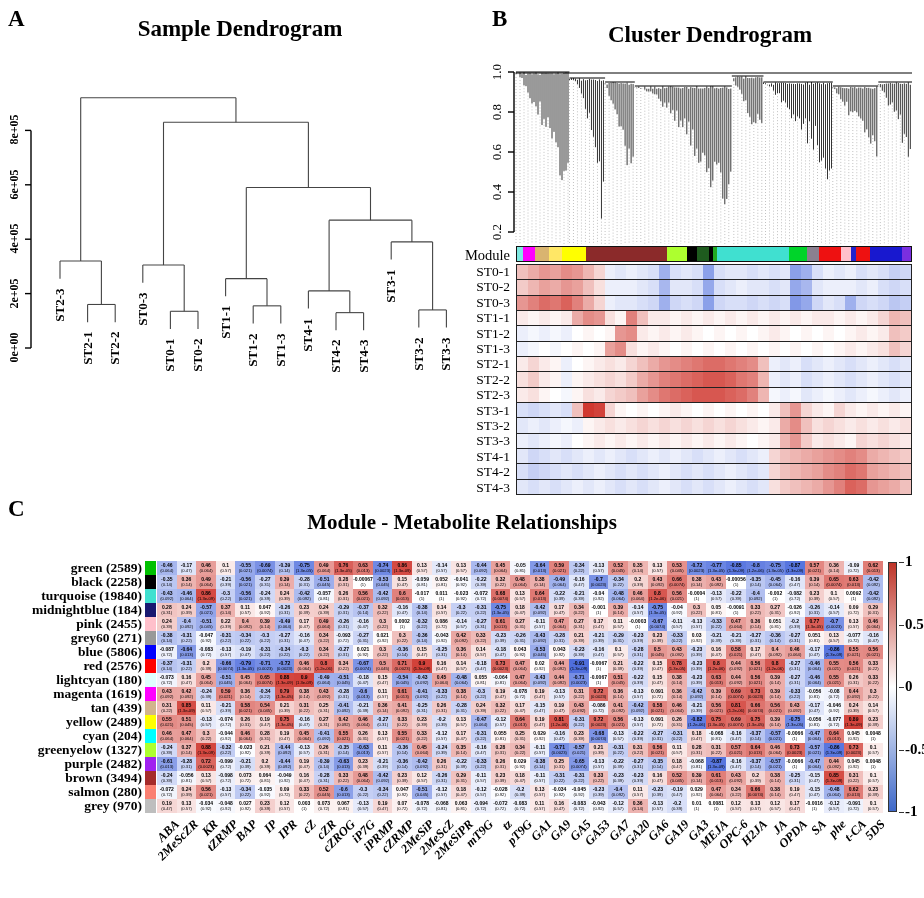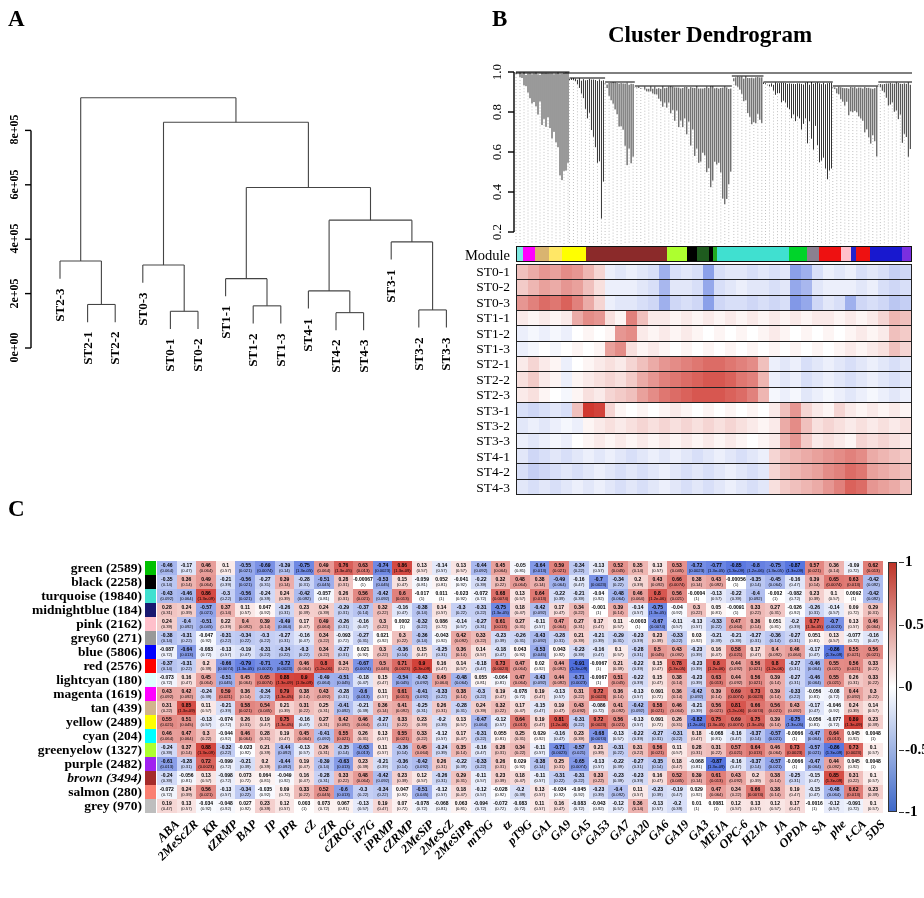--- a/index.html
+++ b/index.html
@@ -39,20 +39,21 @@
               border:1px solid #333;box-sizing:border-box;}
   .cb-tick{position:absolute;left:899px;width:5px;height:1px;background:#333;}
   .cb-lab{position:absolute;left:905px;font-size:15px;font-weight:bold;}
 </style>
 </head>
 <body>
 
 <div id="fig">
 
   <div class="panel-letter" style="left:8px;top:6px;">A</div>
+  <div class="fig-title" style="left:20px;top:16px;width:440px;">Sample Dendrogram</div>
   <svg id="svgA" style="left:0;top:0;" width="460" height="500">
       <line x1="31" y1="348" x2="31" y2="130.4" stroke="#000" stroke-width="1.4"></line>
       <line x1="25" y1="348" x2="31" y2="348" stroke="#000" stroke-width="1.4"></line>
       <line x1="25" y1="293.6" x2="31" y2="293.6" stroke="#000" stroke-width="1.4"></line>
       <line x1="25" y1="239.2" x2="31" y2="239.2" stroke="#000" stroke-width="1.4"></line>
       <line x1="25" y1="184.8" x2="31" y2="184.8" stroke="#000" stroke-width="1.4"></line>
       <line x1="25" y1="130.4" x2="31" y2="130.4" stroke="#000" stroke-width="1.4"></line>
       <line x1="87.6" y1="304.48" x2="115.2" y2="304.48" stroke="#444" stroke-width="1.1"></line>
       <line x1="87.6" y1="304.48" x2="87.6" y2="322.16" stroke="#444" stroke-width="1.1"></line>
       <line x1="115.2" y1="304.48" x2="115.2" y2="322.16" stroke="#444" stroke-width="1.1"></line>
@@ -1050,37 +1051,38 @@
       <div class="b-rowlabel" style="top:387.2px;">ST2-3</div>
       <div class="b-rowlabel" style="top:402.6px;">ST3-1</div>
       <div class="b-rowlabel" style="top:418px;">ST3-2</div>
       <div class="b-rowlabel" style="top:433.4px;">ST3-3</div>
       <div class="b-rowlabel" style="top:448.8px;">ST4-1</div>
       <div class="b-rowlabel" style="top:464.20000000000005px;">ST4-2</div>
       <div class="b-rowlabel" style="top:479.6px;">ST4-3</div>
     </div>
 
   <div class="panel-letter" style="left:8px;top:496px;">C</div>
+  <div class="fig-title" style="left:0;top:510px;width:924px;font-size:21px;">Module - Metabolite Relationships</div>
   <div id="c-rowlabels">
       <div class="c-rowlabel" style="top:561px;">green (2589)</div>
       <div class="c-rowlabel" style="top:575px;">black (2258)</div>
       <div class="c-rowlabel" style="top:589px;">turquoise (19840)</div>
       <div class="c-rowlabel" style="top:603px;">midnightblue (184)</div>
-      <div class="c-rowlabel" style="top:617px;">pink (2162)</div>
+      <div class="c-rowlabel" style="top:617px;">pink (2455)</div>
       <div class="c-rowlabel" style="top:631px;">grey60 (271)</div>
       <div class="c-rowlabel" style="top:645px;">blue (5806)</div>
       <div class="c-rowlabel" style="top:659px;">red (2576)</div>
       <div class="c-rowlabel" style="top:673px;">lightcyan (180)</div>
       <div class="c-rowlabel" style="top:687px;">magenta (1619)</div>
       <div class="c-rowlabel" style="top:701px;">tan (439)</div>
       <div class="c-rowlabel" style="top:715px;">yellow (2489)</div>
       <div class="c-rowlabel" style="top:729px;">cyan (204)</div>
       <div class="c-rowlabel" style="top:743px;">greenyelow (1327)</div>
       <div class="c-rowlabel" style="top:757px;">purple (2482)</div>
-      <div class="c-rowlabel" style="top:771px;font-style:italic;">brown (3494)</div>
+      <div class="c-rowlabel" style="top:771px;">brown (3494)</div>
       <div class="c-rowlabel" style="top:785px;">salmon (280)</div>
       <div class="c-rowlabel" style="top:799px;">grey (970)</div>
     </div>
   <div id="c-swatches">
       <div class="c-swatch" style="top:561px;background:#00C000;"></div>
       <div class="c-swatch" style="top:575px;background:#000000;"></div>
       <div class="c-swatch" style="top:589px;background:#40E0D0;"></div>
       <div class="c-swatch" style="top:603px;background:#191970;"></div>
       <div class="c-swatch" style="top:617px;background:#FFC0CB;"></div>
       <div class="c-swatch" style="top:631px;background:#999999;"></div>

